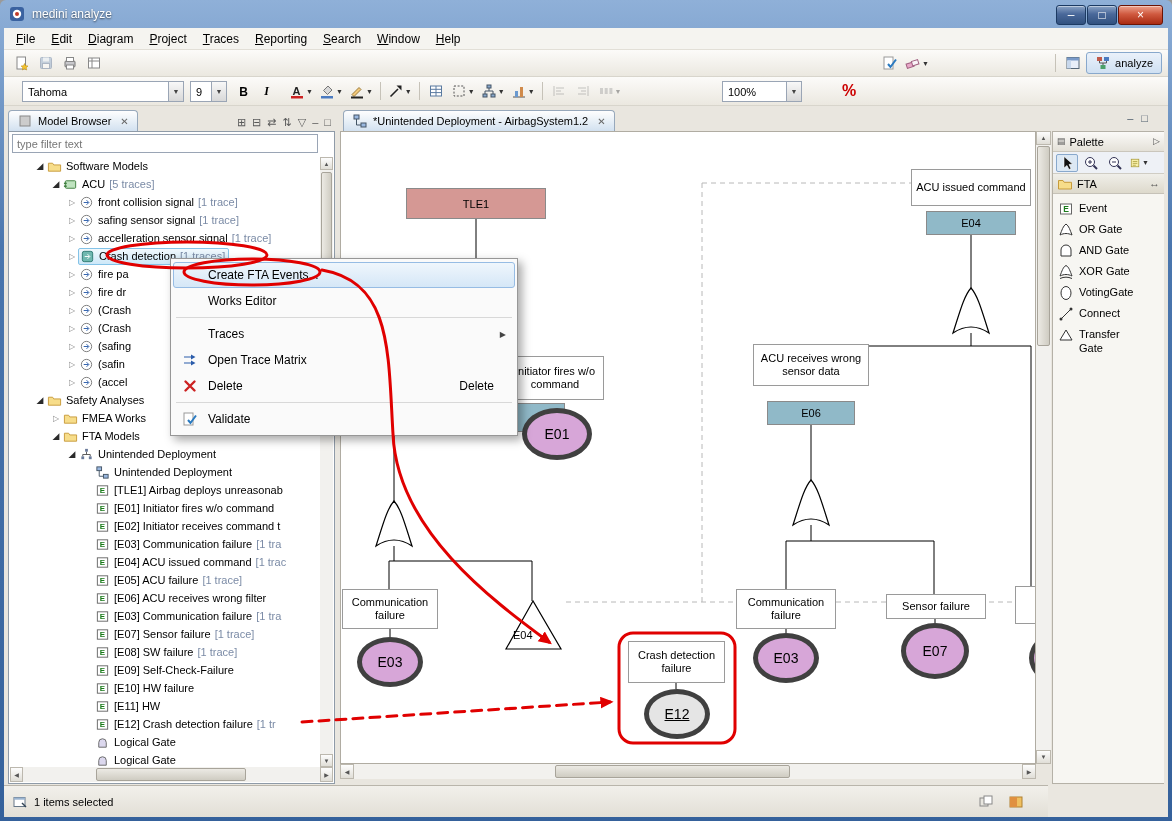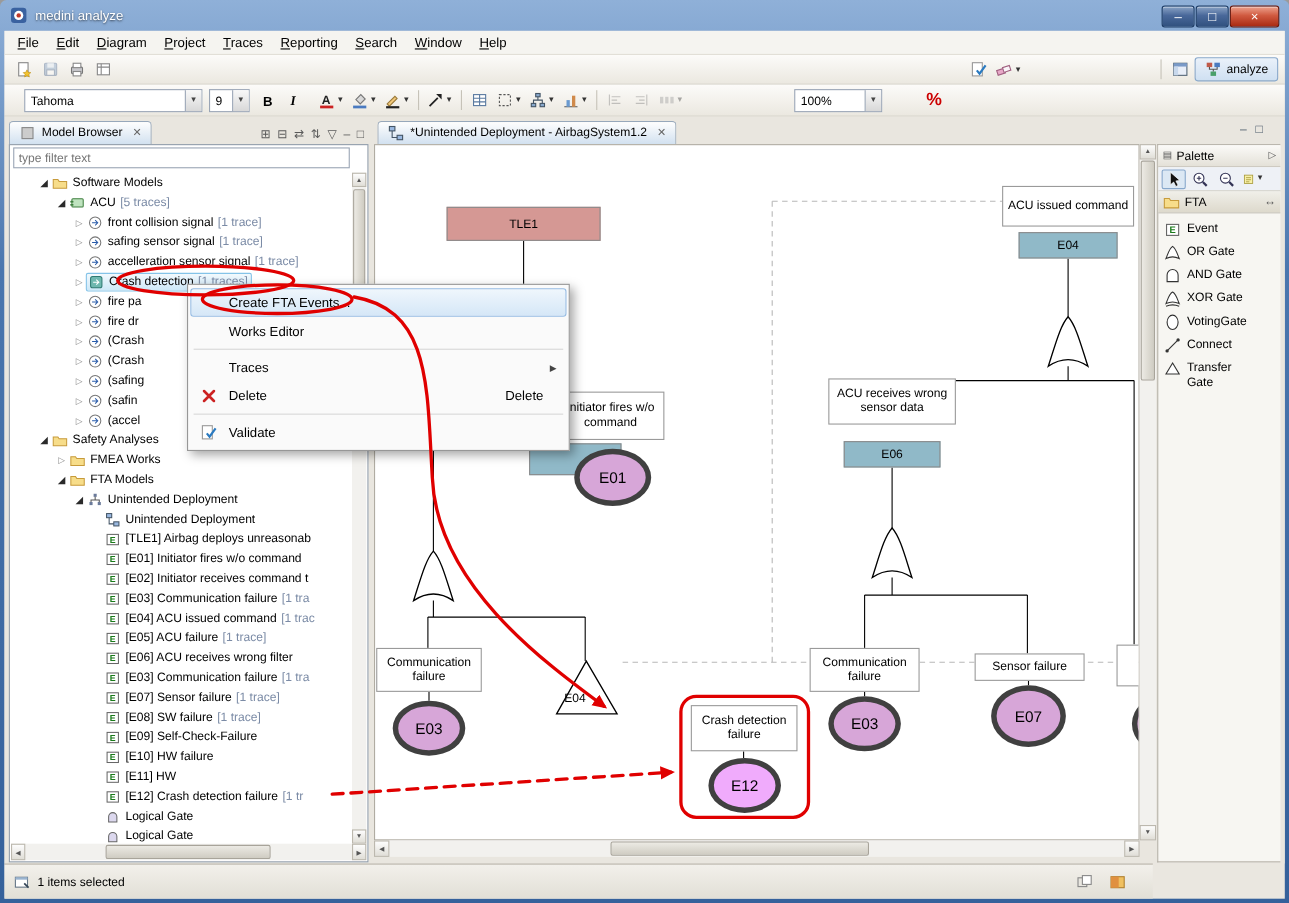--- a/index.html
+++ b/index.html
@@ -71,21 +71,21 @@
   .canvas{position:absolute;left:1px;top:21px;width:696px;height:633px;background:#fff;border:1px solid #b0aca2;overflow:hidden;}
   .wires{position:absolute;left:0;top:0;}
   .wires line{stroke:#000;stroke-width:1;}
   .wires .pageline line{stroke:#b8b8b8;stroke-dasharray:5 4;}
   .wires .gates path,.wires .gates polygon{fill:#fff;stroke:#000;stroke-width:1.2;}
   .nlabel{position:absolute;background:#fff;border:1px solid #9a9a9a;display:flex;align-items:center;justify-content:center;text-align:center;font-size:11px;line-height:1.18;padding:1px 2px;}
   .nid{position:absolute;border:1px solid #8a8a8a;display:flex;align-items:center;justify-content:center;font-size:11px;}
   .nid.top{background:var(--top-event-fill,#d59894);}
   .nid.mid{background:var(--intermediate-fill,#90b9c8);}
   .nell{position:absolute;border:5px solid #404040;border-radius:50%;display:flex;align-items:center;justify-content:center;font-size:14px;background:var(--basic-event-fill,#d7a6d8);}
-  .nell.blank{background:#f0abfc;}
+  .nell.blank{background:#e5e5e5;text-decoration:underline;}
   .tref{position:absolute;font-size:11px;}
   
   .palette{position:absolute;left:713px;top:21px;width:112px;height:653px;background:#f7f6f2;border:1px solid #b5b1a7;border-right:none;}
   .pal-head{height:20px;display:flex;align-items:center;gap:4px;padding:0 4px;background:linear-gradient(#fbfaf8,#e4e1d8);border-bottom:1px solid #cac6bc;}
   .pal-head .txticon{font-size:9px;}
   .pal-collapse{margin-left:auto;}
   .pal-tools{height:22px;display:flex;align-items:center;gap:2px;padding:0 3px;background:#eef1f6;border-bottom:1px solid #d0cdc4;}
   .pal-tools .tbtn{min-width:20px;width:22px;height:18px;padding:0;}
   .pal-drawer{height:20px;display:flex;align-items:center;gap:4px;padding:0 4px;background:linear-gradient(#f0efe9,#ddd9cc);border-bottom:1px solid #c6c2b8;}
   .pal-pin{margin-left:auto;}
@@ -1003,20 +1003,31 @@
         <div class="cm-sep"></div>
         <div class="cm-item">
           <span class="cm-icon"></span>
           <span class="cm-label">Traces</span>
           <span class="cm-sub">▶</span>
         </div>
         <div class="cm-item">
           <span class="cm-icon">
             <span class="icon">
               <svg viewBox="0 0 16 16">
+                <path d="M2 5 h8 M2 11 h8" stroke="#2a5caa"></path>
+                <path d="M9 2.5 L13.5 5 L9 7.5 Z M9 8.5 L13.5 11 L9 13.5 Z" fill="#2a5caa"></path>
+              </svg>
+            </span>
+          </span>
+          <span class="cm-label">Open Trace Matrix</span>
+        </div>
+        <div class="cm-item">
+          <span class="cm-icon">
+            <span class="icon">
+              <svg viewBox="0 0 16 16">
                 <path d="M3.5 3.5 L12.5 12.5 M12.5 3.5 L3.5 12.5" stroke="#cc2222" stroke-width="2.4" stroke-linecap="round"></path>
               </svg>
             </span>
           </span>
           <span class="cm-label">Delete</span>
           <span class="cm-short">Delete</span>
         </div>
         <div class="cm-sep"></div>
         <div class="cm-item">
           <span class="cm-icon">

